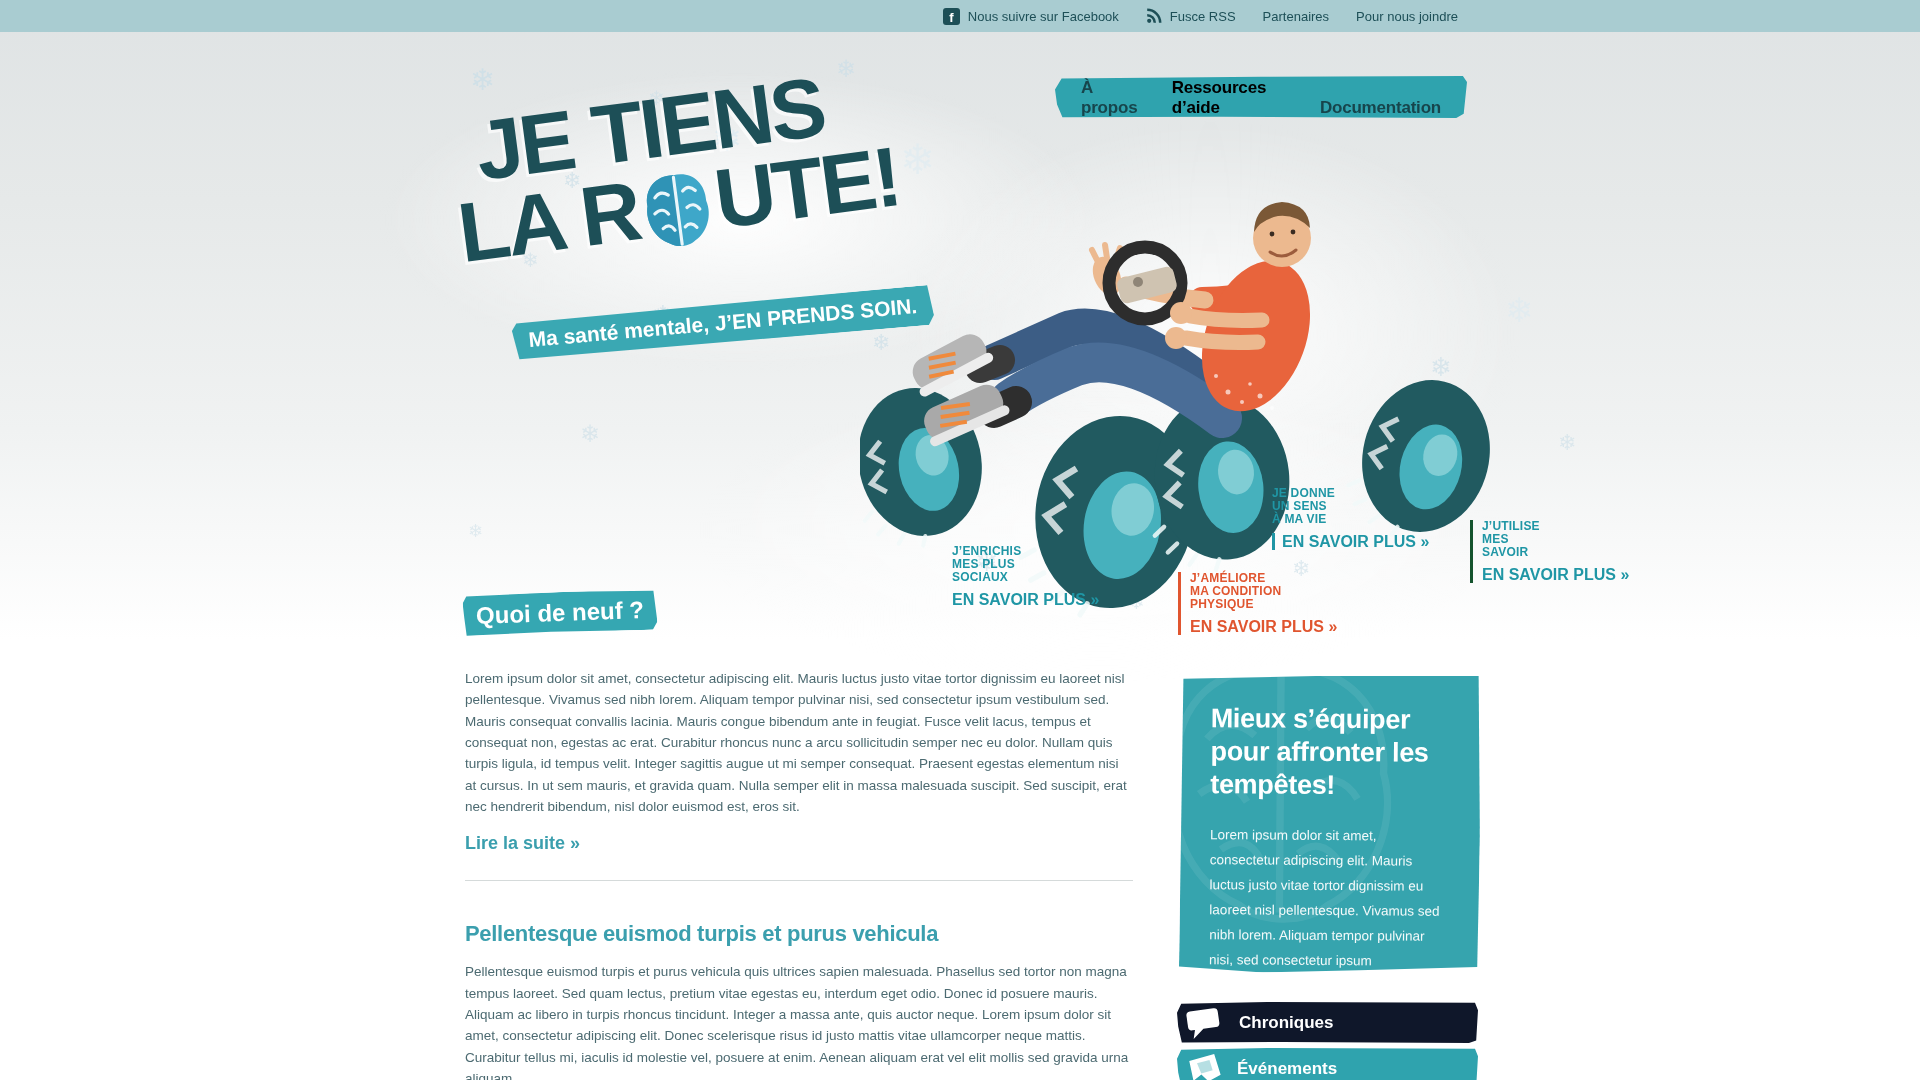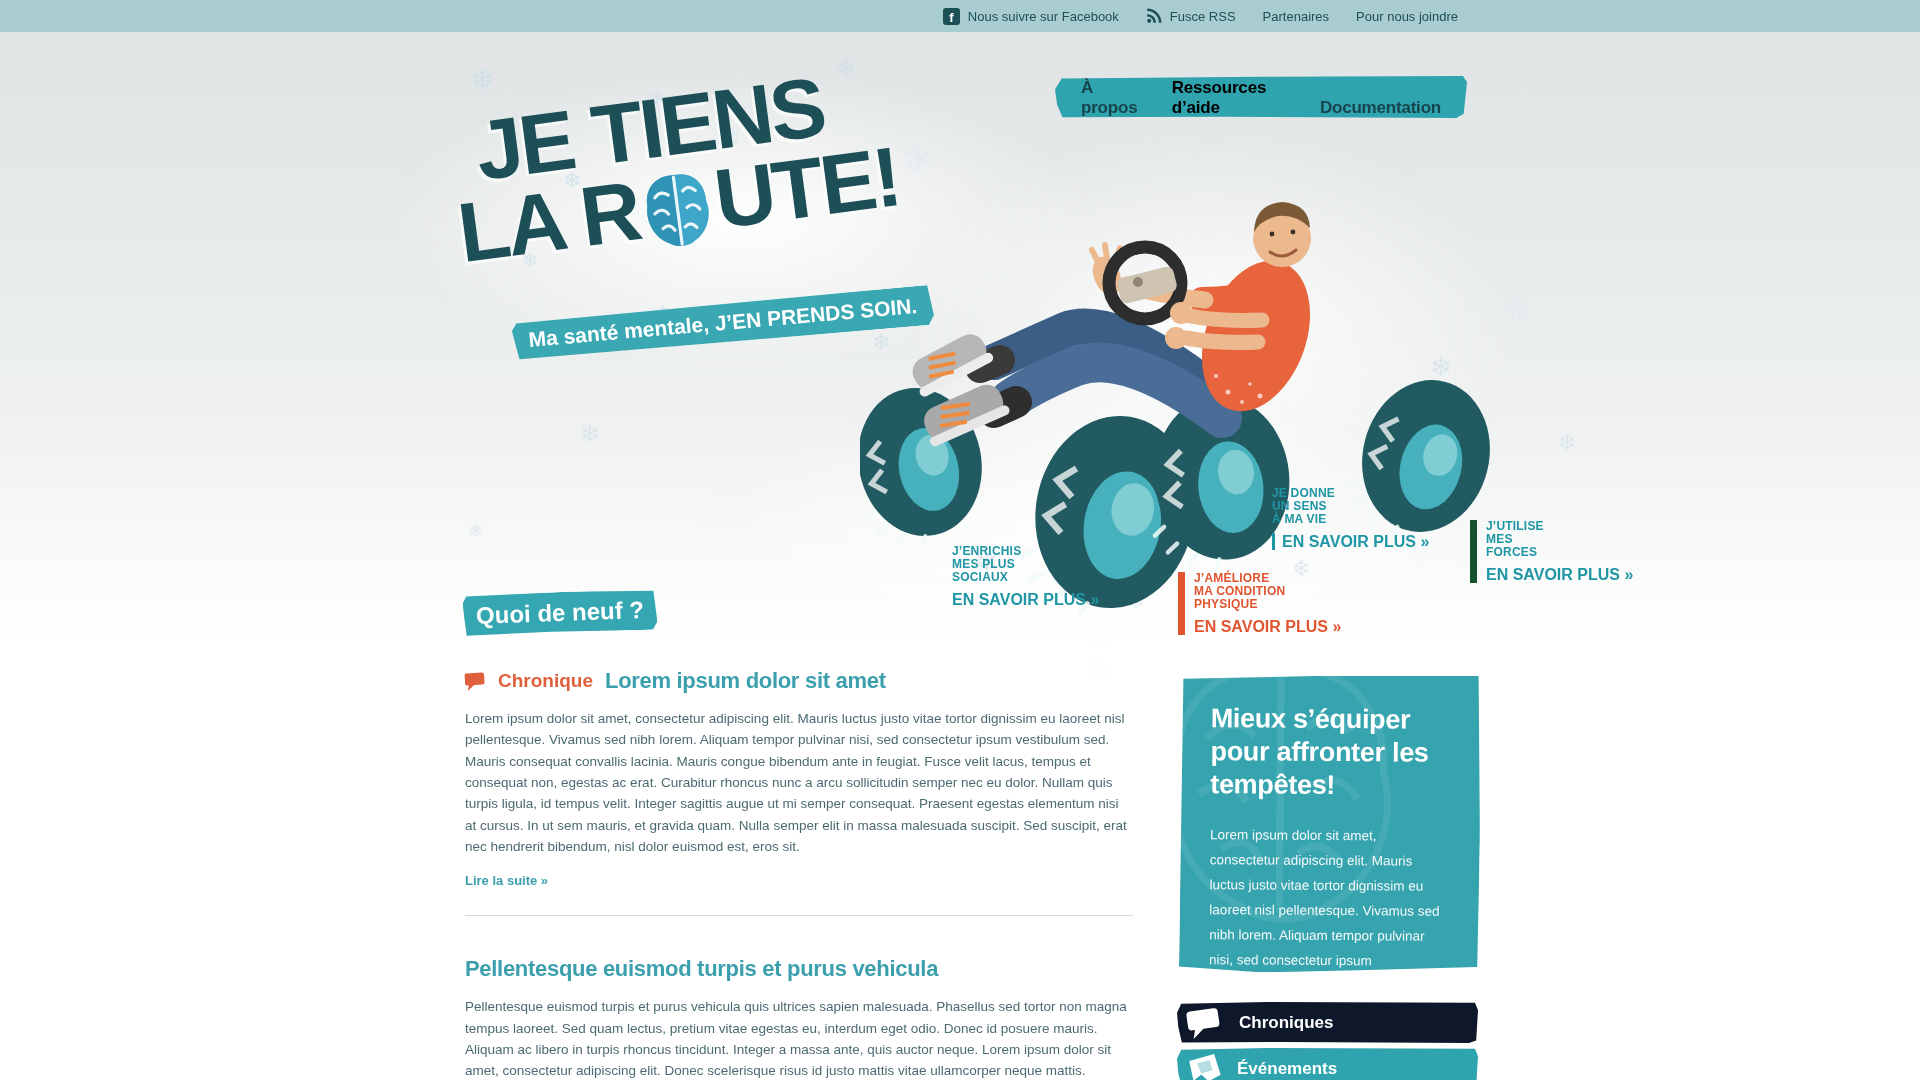--- a/index.html
+++ b/index.html
@@ -38,35 +38,35 @@
   .snow span { position:absolute; color:#ccdfe8; }
 
   
   .wlabel { position:absolute; line-height:1.1; }
   .wlabel .ln { font-size:12px; font-weight:bold; letter-spacing:0.2px; }
   .wlabel.teal .ln { color:#1f96a5; }
   .wlabel.orange .ln { color:#e0552f; }
   .wlabel .more { display:inline-block; margin-top:6px; font-size:16px; font-weight:bold; text-decoration:none; cursor:pointer; }
   .wlabel.teal .more { color:#1f96a5; }
   .wlabel.orange .more { color:#e0552f; }
-  .wlabel.barred { border-left:7px solid #14532d; padding-left:9px; }
+  .wlabel.barred { border-left:3px solid #14532d; padding-left:9px; }
   .wlabel.orange.barred { border-left-color:#e0552f; }
   .wlabel .more.barred { border-left:3px solid #1f96a5; padding-left:7px; }
 
   
   .section-banner { position:absolute; left:463px; top:592px; width:194px; height:41px; background:#35a7b2;
     transform:rotate(-2deg); display:flex; align-items:center; justify-content:center;
     color:#fff; font-size:24px; font-weight:bold;
     clip-path:polygon(0 20%, 2% 3%, 55% 0, 98.5% 5%, 100% 80%, 97.5% 100%, 45% 96%, 1.5% 99%, 0.6% 55%); }
   .news { position:absolute; left:465px; top:668px; width:668px; }
   .art-head { display:flex; align-items:center; gap:12px; margin-bottom:14px; }
   .cat { color:#e0603c; font-size:19px; font-weight:bold; }
   .a-title { color:#3b9fae; font-size:22px; font-weight:bold; letter-spacing:-0.3px; cursor:pointer; }
   .a-body { color:#4c6a71; font-size:13.5px; line-height:1.58; }
-  .more-link { display:inline-block; margin-top:16px; color:#3b9fae; font-size:13px; font-weight:bold; text-decoration:none; cursor:pointer; }
+  .more-link { display:inline-block; margin-top:16px; color:#3b9fae; font-size:18px; font-weight:bold; text-decoration:none; cursor:pointer; }
   .divider { border:none; border-top:1px solid #d5dada; margin:26px 0 40px 0; }
 
   
   .promo { position:absolute; left:1180px; top:675px; width:300px; height:298px; background:#36a4ae;
     color:#fff; padding:28px 30px; transform:rotate(0.4deg); overflow:hidden;
     clip-path:polygon(0.8% 1.6%, 45% 0.4%, 99.2% 0, 100% 55%, 99.4% 97.6%, 60% 99%, 28% 100%, 0 98.2%); }
   .promo h2 { font-size:27px; line-height:1.22; font-weight:bold; letter-spacing:-0.3px; position:relative; z-index:1; }
   .promo p { margin-top:22px; font-size:13.5px; line-height:1.85; color:rgba(255,255,255,.94); position:relative; z-index:1; }
   .promo svg.wm { position:absolute; left:-30px; top:-20px; width:260px; height:280px; opacity:0.08; z-index:0; }
   .side-btn { position:absolute; left:1177px; width:301px; height:41px; display:flex; align-items:center;
@@ -254,37 +254,30 @@
 </div>
 <div class="wlabel teal" style="left:1272px;top:487px;">
   <div class="ln">JE DONNE</div>
   <div class="ln">UN SENS</div>
   <div class="ln">À MA VIE</div>
   <a class="more barred">EN SAVOIR PLUS »</a>
 </div>
 <div class="wlabel teal barred" style="left:1470px;top:520px;">
   <div class="ln">J’UTILISE</div>
   <div class="ln">MES</div>
-  <div class="ln">FORCES</div>
+  <div class="ln">SAVOIR</div>
   <a class="more">EN SAVOIR PLUS »</a>
 </div>
 
 <div class="section-banner">
   <span>Quoi de neuf ?</span>
 </div>
 
 <div class="news">
   <article>
-    <div class="art-head">
-      <svg width="21" height="19" viewBox="0 0 21 19" style="transform:rotate(-4deg);">
-        <path d="M2,1 h15 a2.5,2.5 0 0 1 2.5,2.5 v7 a2.5,2.5 0 0 1 -2.5,2.5 h-8 l-7,5.5 l1.6,-5.5 h-1.6 a2.5,2.5 0 0 1 -2.5,-2.5 v-7 A2.5,2.5 0 0 1 2,1 Z" fill="#e0603c"></path>
-      </svg>
-      <span class="cat">Chronique</span>
-      <h3 class="a-title">Lorem ipsum dolor sit amet</h3>
-    </div>
     <p class="a-body">Lorem ipsum dolor sit amet, consectetur adipiscing elit. Mauris luctus justo vitae tortor dignissim eu laoreet nisl pellentesque. Vivamus sed nibh lorem. Aliquam tempor pulvinar nisi, sed consectetur ipsum vestibulum sed. Mauris consequat convallis lacinia. Mauris congue bibendum ante in feugiat. Fusce velit lacus, tempus et consequat non, egestas ac erat. Curabitur rhoncus nunc a arcu sollicitudin semper nec eu dolor. Nullam quis turpis ligula, id tempus velit. Integer sagittis augue ut mi semper consequat. Praesent egestas elementum nisi at cursus. In ut sem mauris, et gravida quam. Nulla semper elit in massa malesuada suscipit. Sed suscipit, erat nec hendrerit bibendum, nisl dolor euismod est, eros sit.</p>
     <a class="more-link">Lire la suite »</a>
   </article>
   <hr class="divider">
   <article>
     <div class="art-head">
       <h3 class="a-title">Pellentesque euismod turpis et purus vehicula</h3>
     </div>
     <p class="a-body">Pellentesque euismod turpis et purus vehicula quis ultrices sapien malesuada. Phasellus sed tortor non magna tempus laoreet. Sed quam lectus, pretium vitae egestas eu, interdum eget odio. Donec id posuere mauris. Aliquam ac libero in turpis rhoncus tincidunt. Integer a massa ante, quis auctor neque. Lorem ipsum dolor sit amet, consectetur adipiscing elit. Donec scelerisque risus id justo mattis vitae ullamcorper neque mattis. Curabitur tellus mi, iaculis id molestie vel, posuere at enim. Aenean aliquam erat vel elit mollis sed gravida urna aliquam.</p>
 

